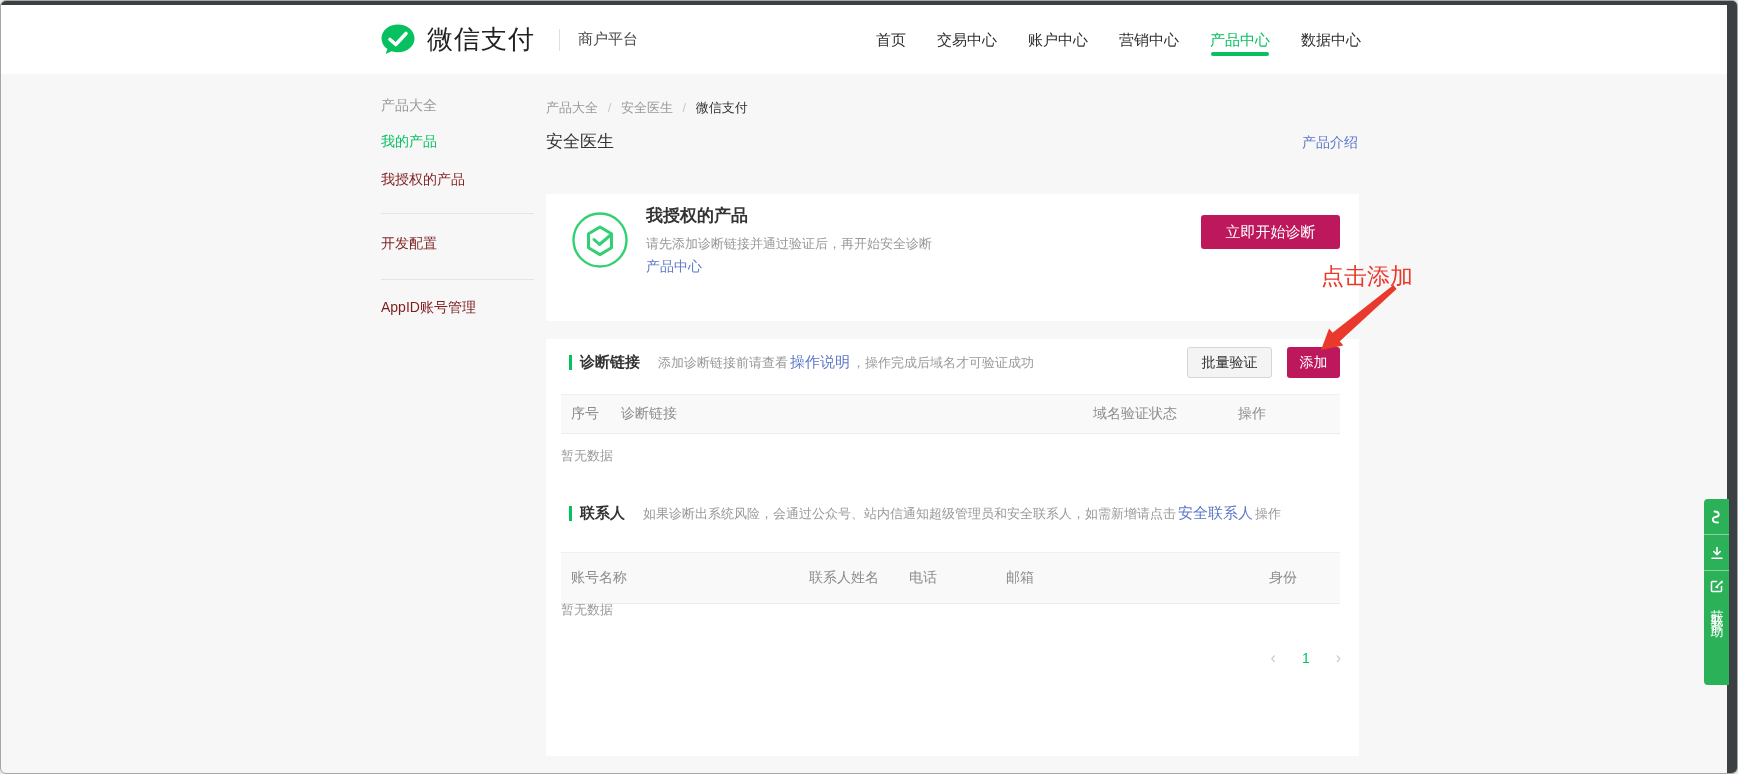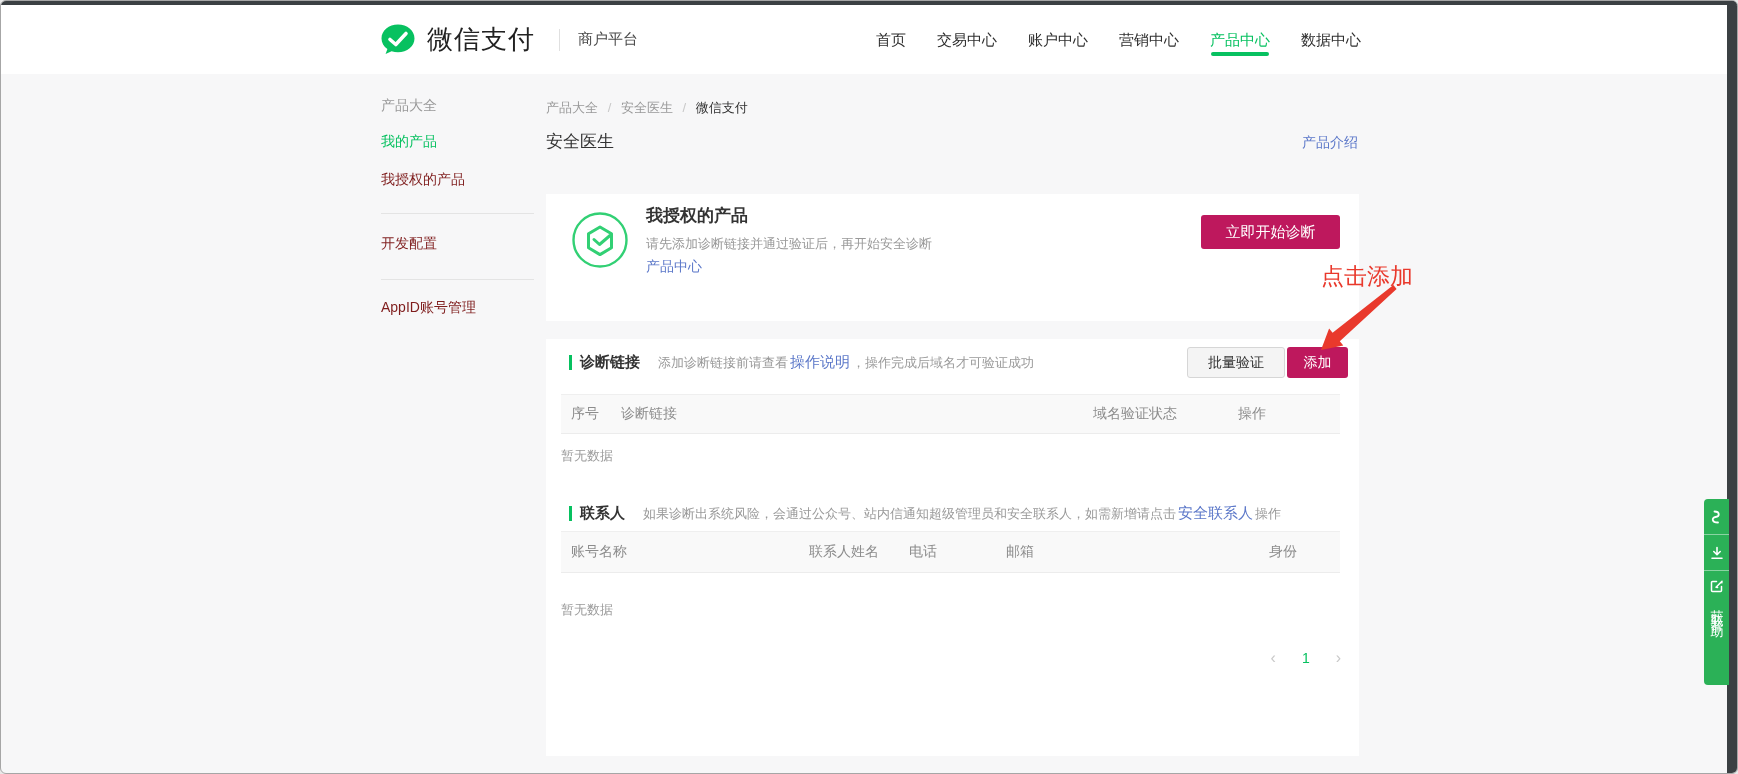--- a/index.html
+++ b/index.html
@@ -56,28 +56,28 @@
   .card2{ left:545px; top:338px; width:813px; height:417px; }
   .section-row{ position:absolute; left:23px; display:flex; align-items:center; }
   .section-bar{ width:3px; height:15px; background:#07c160; margin-right:8px;}
   .section-title{ font-size:15px; font-weight:700; color:#333; margin-right:18px;}
   .section-desc{ font-size:13px; color:#999;}
   .inline-link{ font-size:15px; color:#5c78c9; cursor:pointer; margin:0 2px;}
   .btn-secondary{ position:absolute; display:flex; align-items:center; justify-content:center;
       background:#f4f4f4; border:1px solid #d6d6d6; border-radius:3px; color:#333;
       font-size:14px; cursor:pointer;}
   .sec1-row{ top:14px; }
-  .batch-btn{ left:641px; top:8px; width:98px; height:31px;}
-  .add-btn{ position:absolute; left:741px; top:8px; width:61px; height:31px; font-size:14px;}
+  .batch-btn{ left:641px; top:8px; width:85px; height:31px;}
+  .add-btn{ position:absolute; left:741px; top:8px; width:53px; height:31px; font-size:14px;}
 
   .thead{ position:absolute; left:15px; width:779px; background:#f9f9f9;
           border-top:1px solid #efefef; border-bottom:1px solid #ececec;
           display:grid; align-items:center; padding:0 10px; font-size:14px; color:#8c8c8c;}
   .thead1{ top:55px; height:40px; grid-template-columns:50px 1fr 145px 92px;}
-  .thead2{ top:192px; height:42px; grid-template-columns:238px 100px 97px 263px 1fr;}
+  .thead2{ top:213px; height:52px; grid-template-columns:238px 100px 97px 263px 1fr;}
   .empty-row{ position:absolute; left:15px; width:779px; 
               font-size:13px; color:#9a9a9a;}
   .empty1{ top:108px; } .empty2{ top:262px; }
   .sec2-row{ top:165px; }
   .pagination{ position:absolute; right:18px; top:310px; display:flex; align-items:center; gap:26px;
                font-size:14px;}
   .pg-arrow{ color:#c9c9c9; cursor:pointer; font-size:16px;}
   .pg-num{ color:#07c160; cursor:pointer;}
 
   

